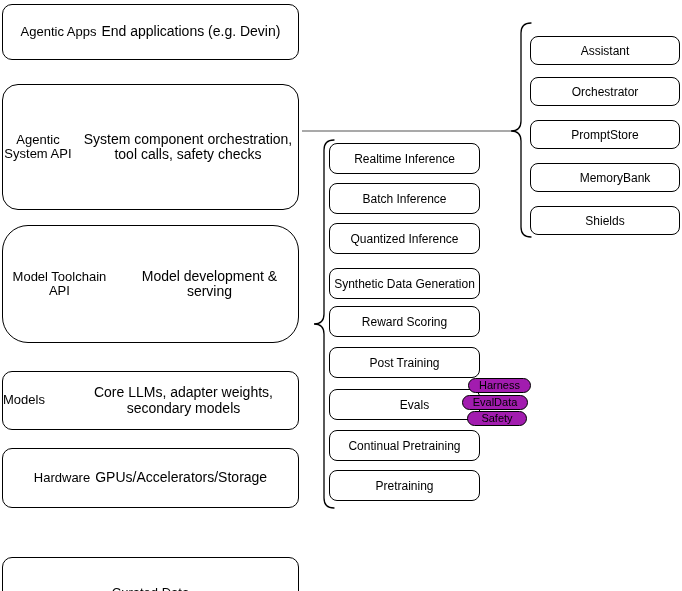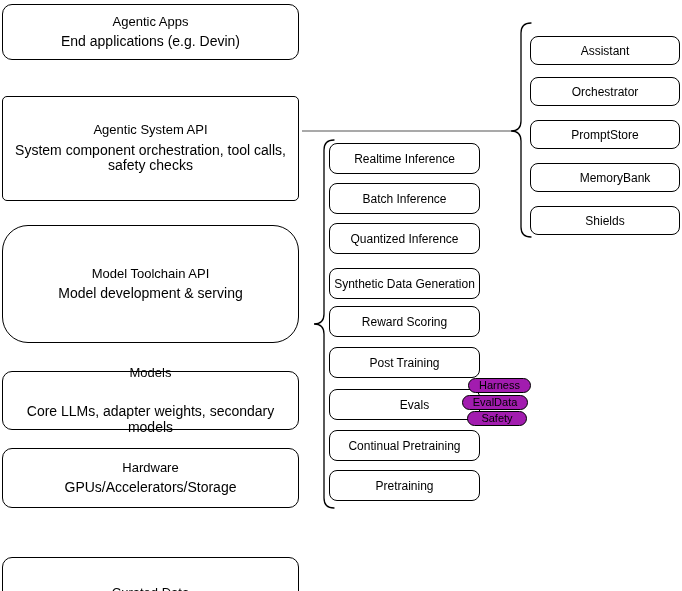--- a/index.html
+++ b/index.html
@@ -11,27 +11,27 @@
     color:#000000;
     overflow:hidden;
   }
   .overlay{position:absolute;left:0;top:0;width:682px;height:591px;}
 
   
   .lbox{
     position:absolute;left:2px;width:297px;
     box-sizing:border-box;
     border:1.5px solid #000;border-radius:10px;background:#fff;
-    display:flex;flex-direction:column;align-items:center;justify-content:center;
+    display:flex;flex-direction:row;align-items:center;justify-content:center;
     gap:5px;text-align:center;
   }
   .lbox .title{font-size:13px;line-height:1.1;}
   .lbox .sub{font-size:14px;line-height:1.1;}
   .lbox.b0{top:4px;height:56px;}
-  .lbox.b1{top:96px;height:105px;border-radius:5px;}
+  .lbox.b1{top:84px;height:126px;border-radius:16px;}
   .lbox.b2{top:225px;height:118px;border-radius:26px;}
   .lbox.b3{top:371px;height:59px;gap:24px;}
   .lbox.b4{top:448px;height:60px;}
   .lbox.b5{top:557px;height:73px;}
 
   
   .mbox{
     position:absolute;left:329px;width:151px;height:31px;
     box-sizing:border-box;
     border:1.5px solid #000;border-radius:8px;background:#fff;

